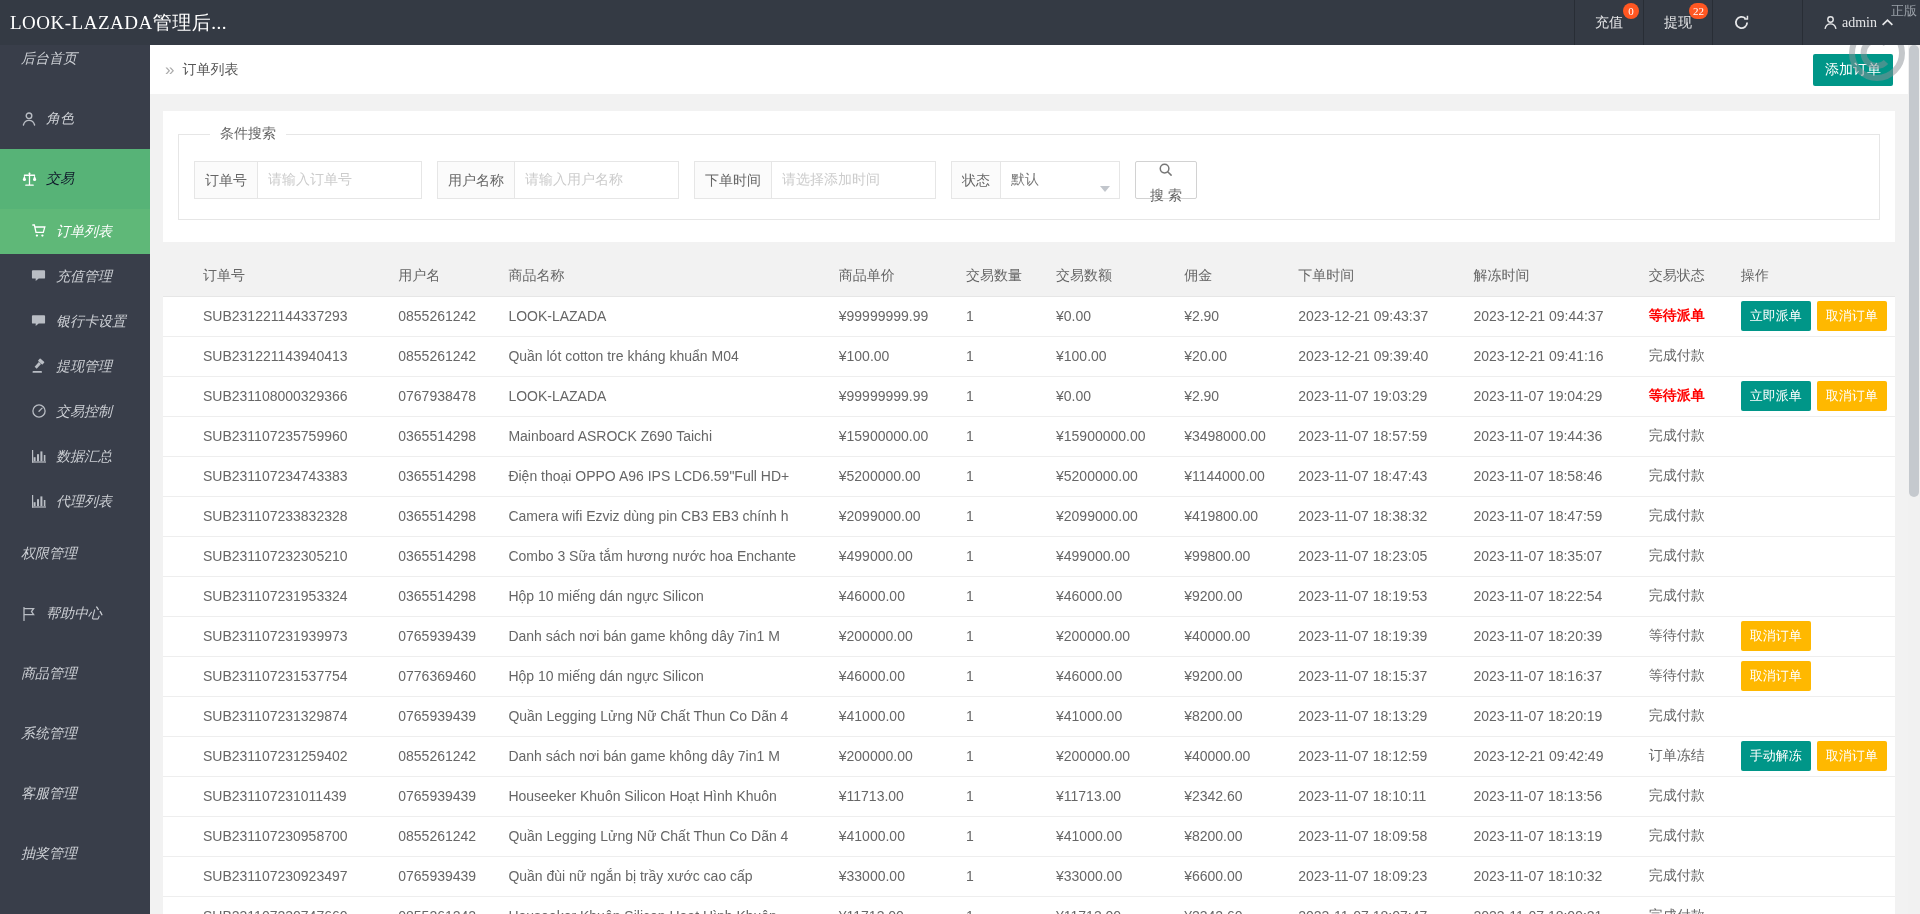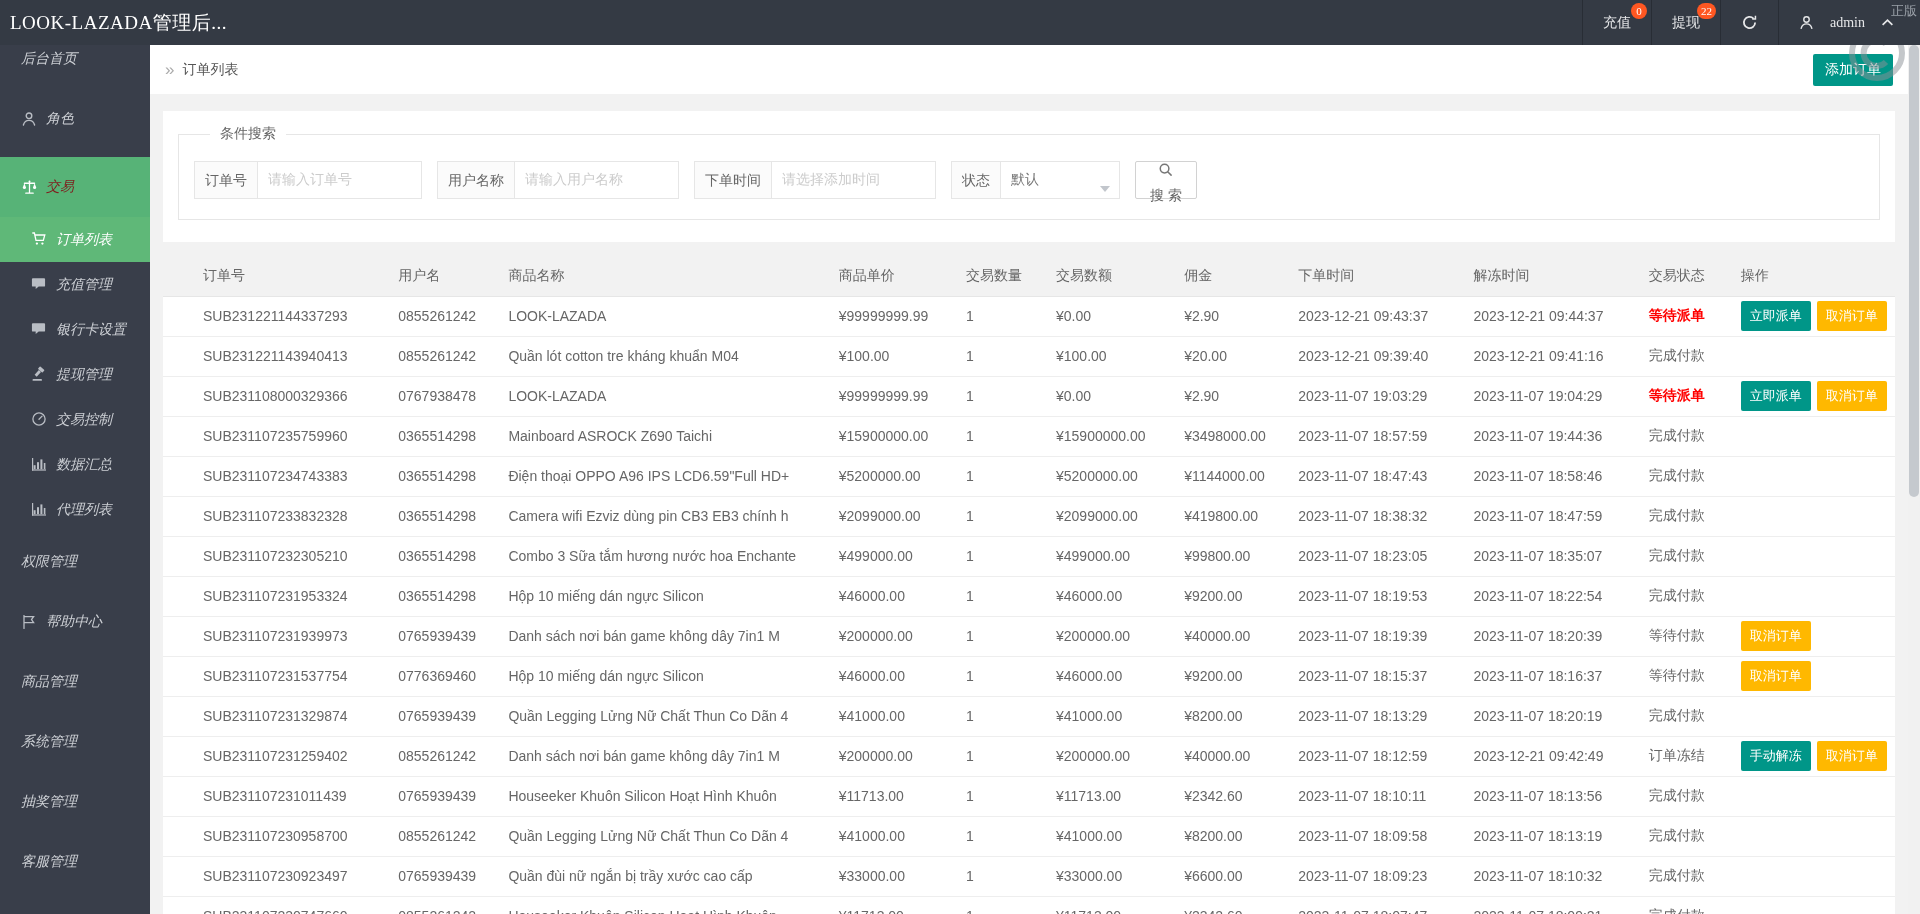--- a/index.html
+++ b/index.html
@@ -9,32 +9,32 @@
   
   .topbar { position: absolute; top: 0; left: 0; width: 1920px; height: 45px;
     background: #343a44; display: flex; align-items: center; z-index: 30; font-family: Liberation Serif, serif; }
   .logo { width: 440px; padding-left: 10px; color: #fff; font-size: 19px; letter-spacing: .5px;
     white-space: nowrap; overflow: hidden; }
   .tb-right { margin-left: auto; display: flex; height: 45px; align-items: stretch; }
   .tb-item { position: relative; display: flex; align-items: center; padding: 0 20px;
     color: #e6e7e9; font-size: 14px; cursor: pointer; border-left: 1px solid rgba(0,0,0,.22); }
   .badge { position: absolute; top: 3px; right: 4px; min-width: 16px; height: 16px; line-height: 16px;
     padding: 0 4px; border-radius: 8px; background: #FF5722; color: #fff; font-size: 11px; text-align: center; }
-  .tb-item.user { gap: 16px; padding-right: 26px; }
+  .tb-item.user { gap: 4px; padding-right: 26px; margin-left: 32px; }
   .tb-item svg { display: block; }
   .license { position: absolute; top: 2px; right: 3px; z-index: 40; color: #9aa0a8; font-size: 13px; }
   .watermark { position: absolute; top: 24px; right: 14px; z-index: 25; opacity: .5; color: #8b9197; }
 
   
   .sidebar { position: absolute; top: 29px; left: 0; bottom: 0; width: 150px; background: #393e4a; z-index: 20; font-style: italic; }
   .side-item { height: 60px; display: flex; align-items: center; gap: 8px; padding-left: 21px;
     color: #cdd0d5; font-size: 14px; cursor: pointer; white-space: nowrap; }
   .side-item .s-ico { width: 17px; height: 17px; display: inline-flex; color: #b9bdc4; flex: none; }
   .side-item.child { height: 45px; padding-left: 31px; }
-  .side-item.active-parent { background: #57b377; color: #7f1d1d; margin-top: 8px; }
+  .side-item.active-parent { background: #57b377; color: #0f172a; }
   .side-item.active-child { background: #5FB878; color: #fff; }
   .side-item.active-parent .s-ico, .side-item.active-child .s-ico { color: #fff; }
 
   
   .main { position: absolute; top: 45px; left: 150px; right: 12px; bottom: 0; }
   .crumb-bar { height: 49px; background: #fff; display: flex; align-items: center; padding: 0 15px; }
   .crumb-arrow { color: #aaa; font-size: 17px; margin-right: 8px; }
   .crumb-title { color: #555; font-size: 14px; }
   .add-btn { margin-left: auto; background: #009688; color: #fff; border: none; border-radius: 2px;
     font-size: 14px; padding: 7px 12px; cursor: pointer; font-family: inherit; }
@@ -233,24 +233,24 @@
         </span>
         <span>帮助中心</span>
       </div>
       <div class="side-item">
         <span>商品管理</span>
       </div>
       <div class="side-item">
         <span>系统管理</span>
       </div>
       <div class="side-item">
+        <span>客服管理</span>
+      </div>
+      <div class="side-item">
         <span>抽奖管理</span>
-      </div>
-      <div class="side-item">
-        <span>客服管理</span>
       </div>
     </nav>
 </aside>
 
 <div class="main">
   <div class="crumb-bar">
     <span class="crumb-arrow">»</span>
     <span class="crumb-title">订单列表</span>
     <button class="add-btn">添加订单</button>
   </div>

